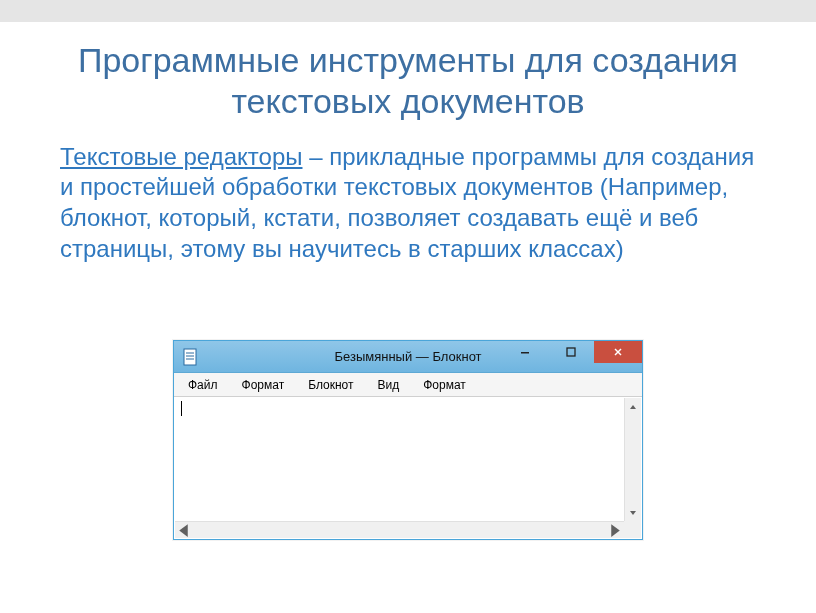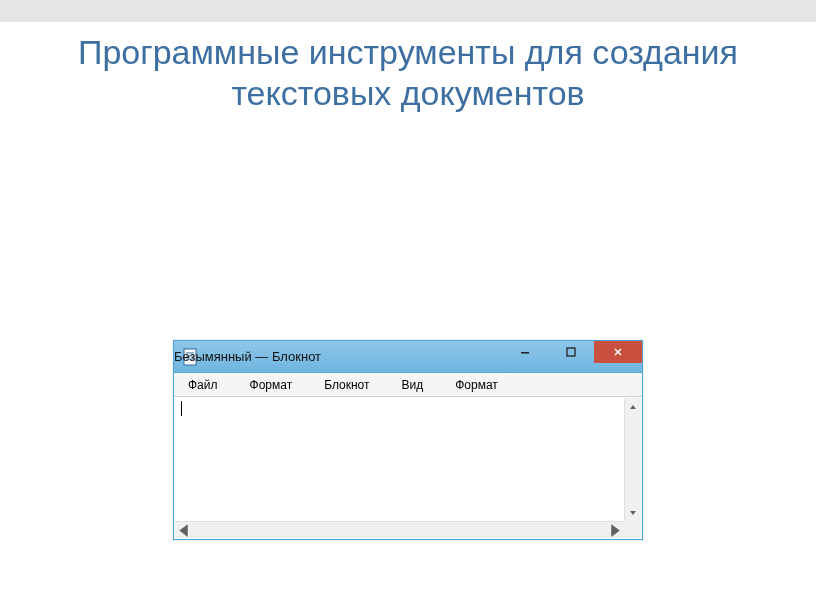--- a/index.html
+++ b/index.html
@@ -12,21 +12,21 @@
     overflow: hidden;
   }
   .topbar {
     position: absolute;
     top: 0; left: 0; right: 0;
     height: 22px;
     background: #e5e5e5;
   }
   .content {
     position: absolute;
-    top: 32px;
+    top: 40px;
     left: 0;
     right: 0;
     padding: 0 60px;
   }
   .slide-title {
     color: #3d6fa2;
     font-size: 34px;
     text-align: center;
     font-weight: 400;
     line-height: 1.2;
@@ -67,21 +67,21 @@
     height: 20px;
     margin-left: 8px;
     display: flex;
     align-items: center;
     justify-content: center;
   }
   .app-icon svg { width: 14px; height: 18px; }
   .title-text {
     position: absolute;
     left: 0; right: 0;
-    text-align: left;
+    text-align: center;
     font-size: 13px;
     color: #111;
     pointer-events: none;
   }
   .win-buttons {
     position: absolute;
     right: 0;
     top: 0;
     height: 22px;
     display: flex;
@@ -102,21 +102,21 @@
     width: 48px;
   }
   .win-btn svg { width: 10px; height: 10px; }
   .menubar {
     height: 24px;
     background: #f5f5f5;
     border-bottom: 1px solid #d0d0d0;
     display: flex;
     align-items: center;
     padding: 0 4px;
-    gap: 12px;
+    gap: 4px;
   }
   .menu-item {
     font-size: 12px;
     color: #000;
     padding: 3px 10px;
     cursor: pointer;
   }
   .cursor-caret {
     width: 1px;
     height: 15px;
@@ -185,20 +185,23 @@
     background: #fff;
   }
 </style>
 </head>
 <body>
 
 <div class="topbar"></div>
 
 <div class="content">
   <h1 class="slide-title">Программные инструменты для создания текстовых документов</h1>
+  <p class="body-text">
+    <span class="term">Текстовые редакторы</span><span> – прикладные программы для создания и простейшей обработки текстовых документов (Например, блокнот, который, кстати, позволяет создавать ещё и веб страницы, этому вы научитесь в старших классах)</span>
+  </p>
 </div>
 
 <div class="notepad-wrap">
   <div class="notepad">
     <div class="np-inner">
       <div class="titlebar">
         <span class="app-icon">
           <svg viewBox="0 0 14 18">
               <rect x="1" y="1" width="12" height="16" fill="#fff" stroke="#2a6aa0" stroke-width="1"></rect>
               <line x1="3" y1="5" x2="11" y2="5" stroke="#2a6aa0" stroke-width="1"></line>

